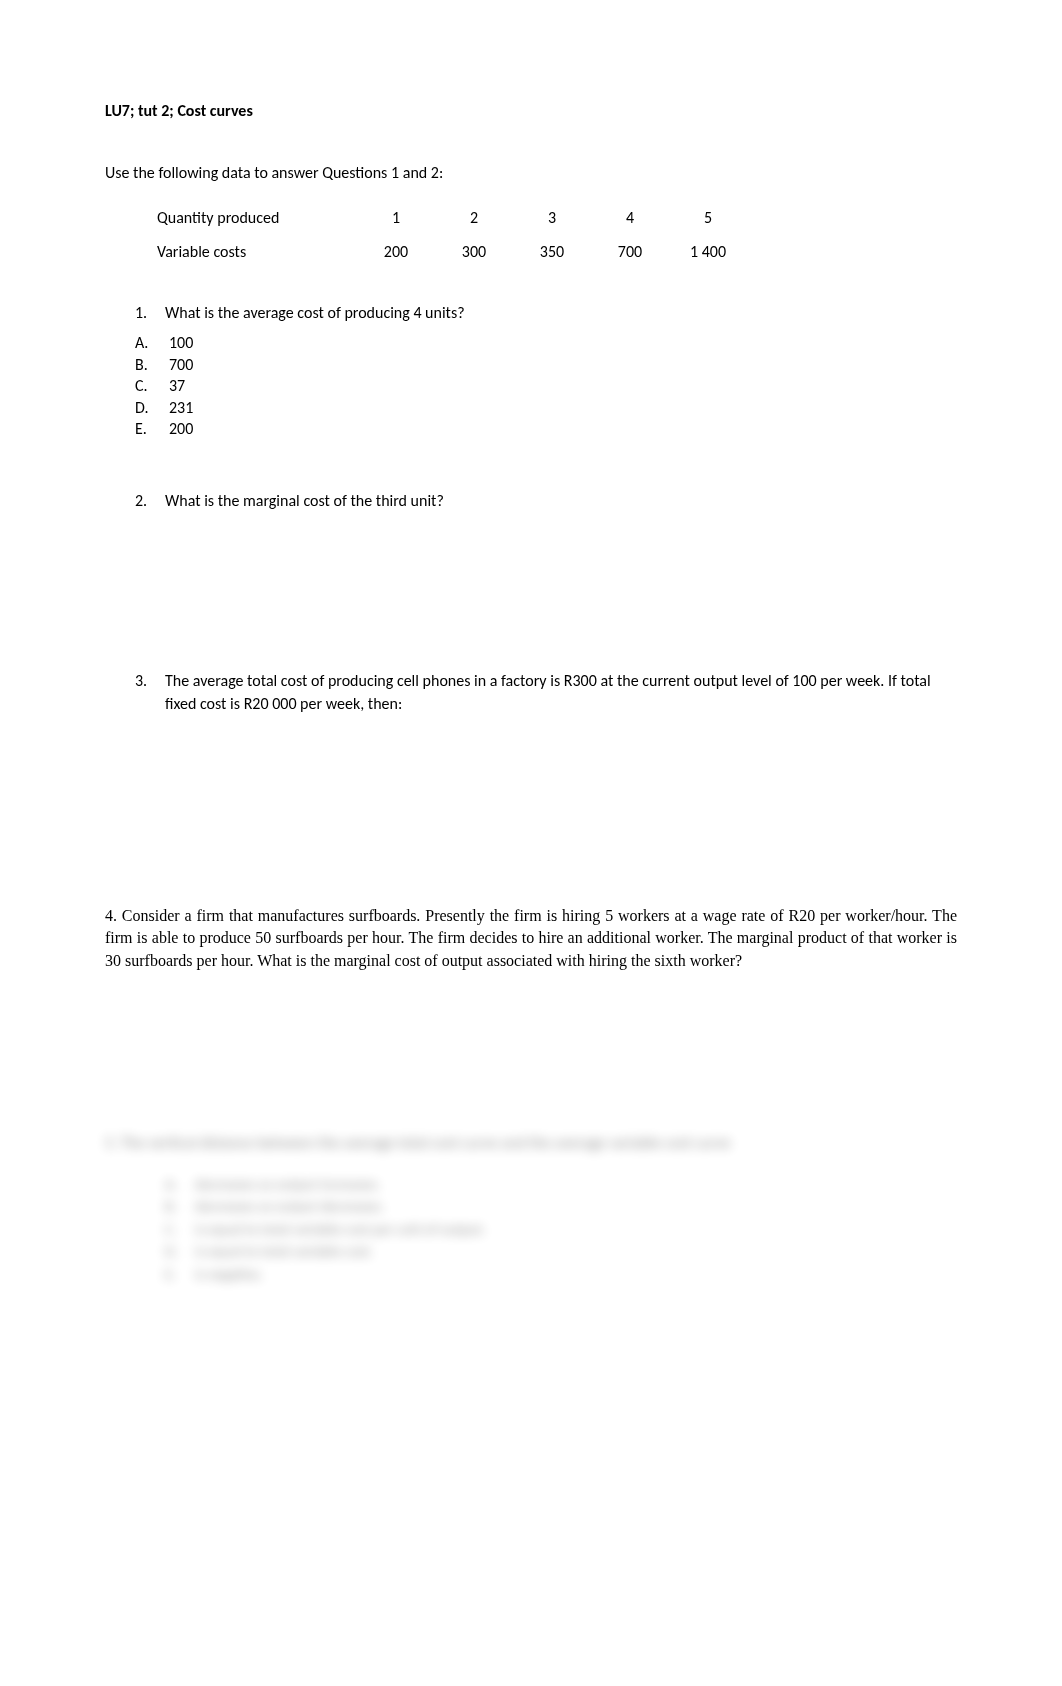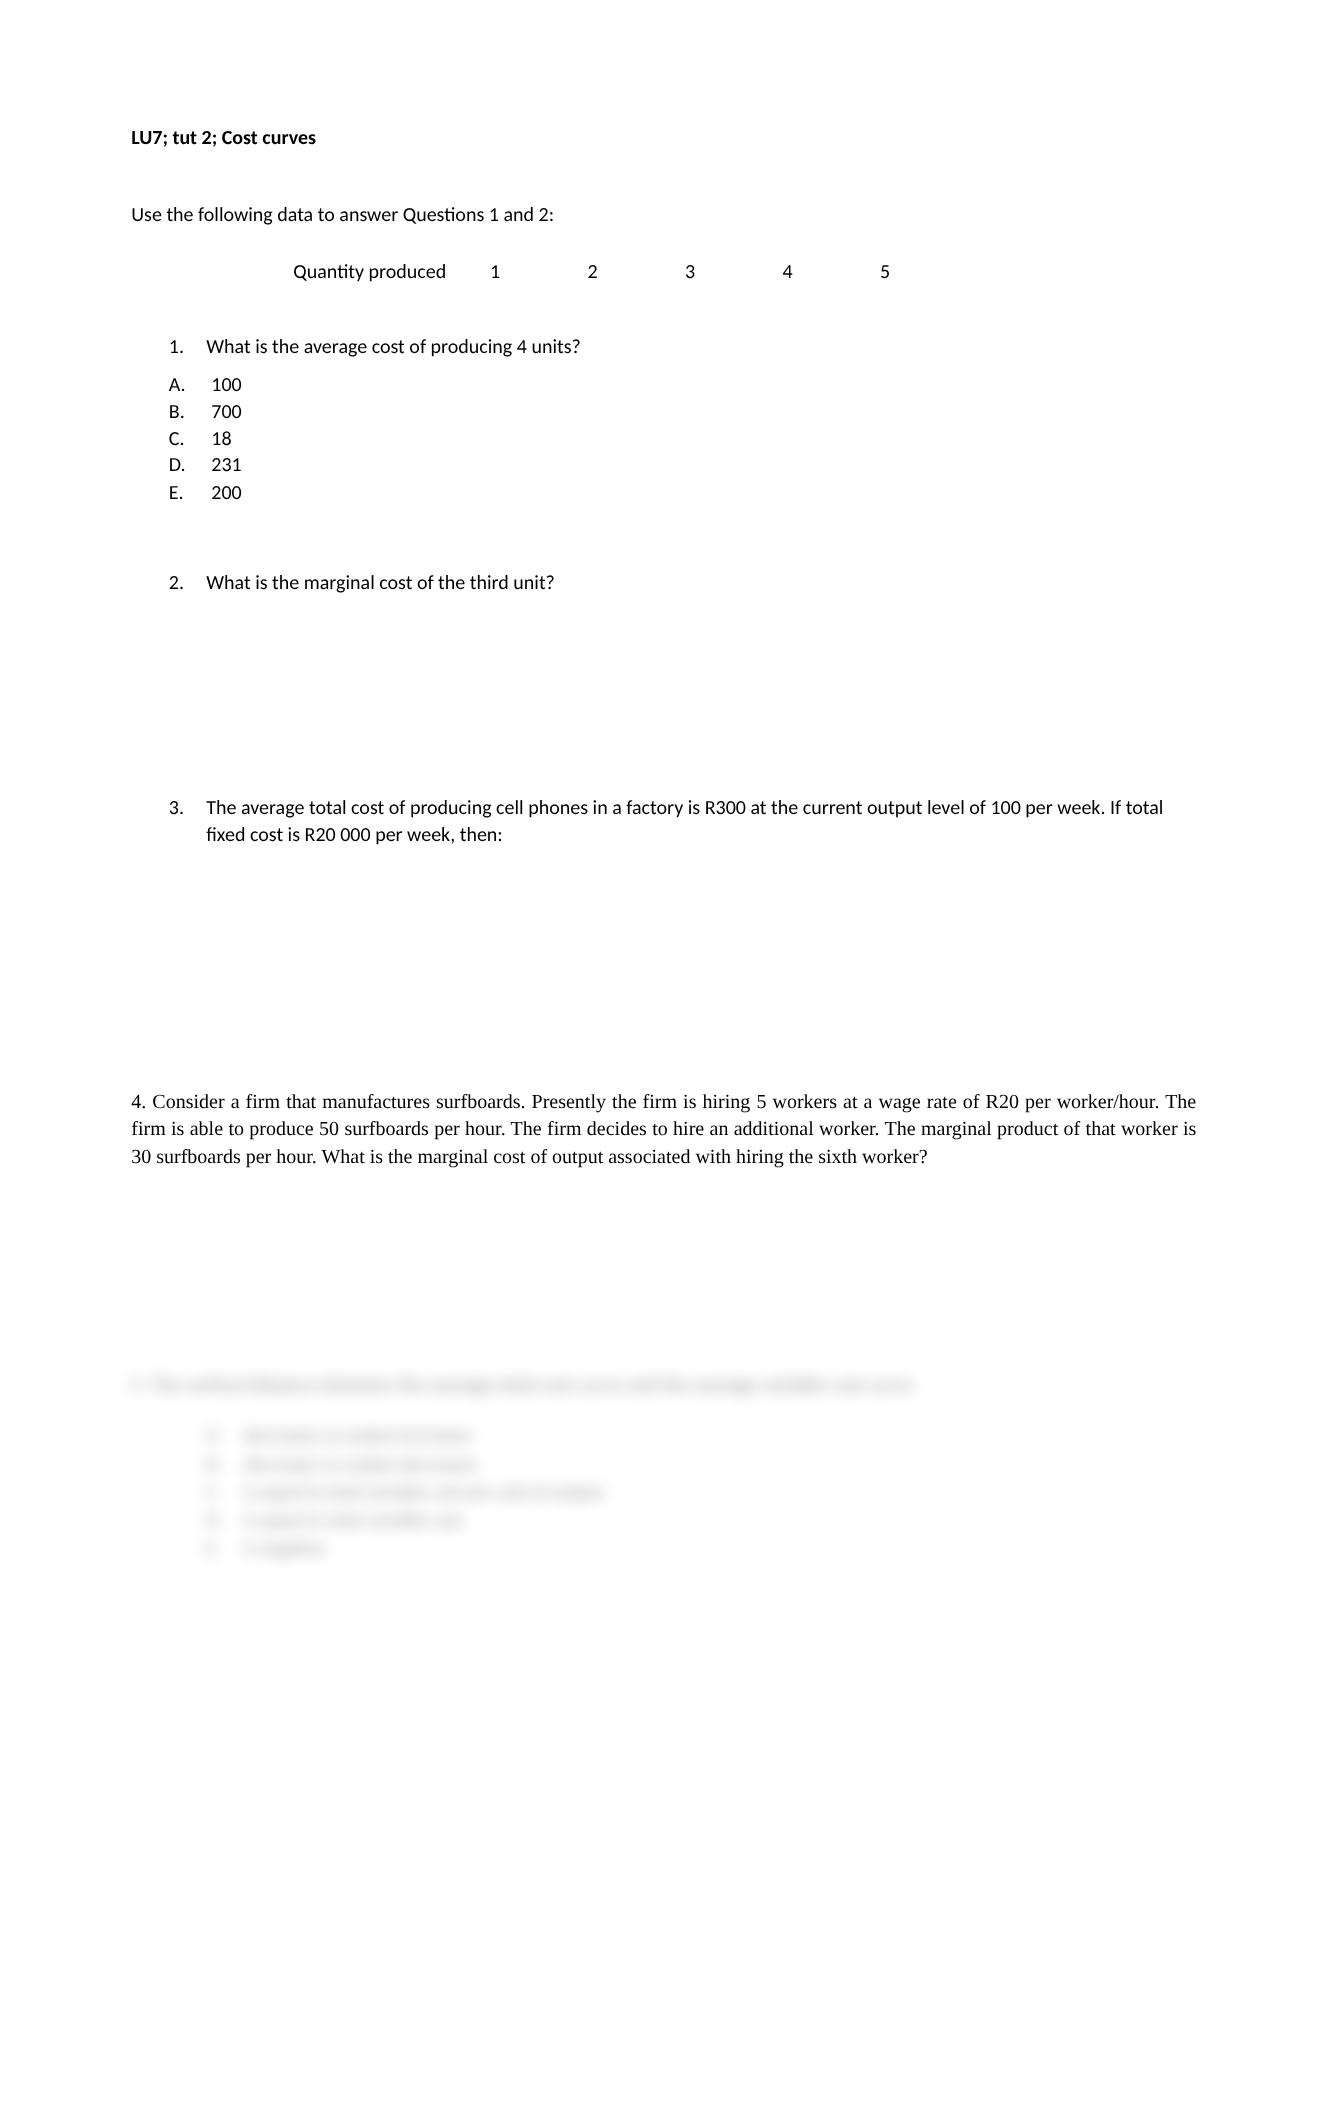--- a/index.html
+++ b/index.html
@@ -32,21 +32,21 @@
       border-collapse: collapse;
       width: 590px;
     }
     .data-table td {
       padding: 6px 0;
       vertical-align: middle;
       font-size: 16px;
     }
     .data-table td.label {
       width: 200px;
-      text-align: right;
+      text-align: left;
     }
     .data-table td.num {
       width: 78px;
       text-align: center;
     }
     .question {
       margin-left: 30px;
       margin-bottom: 8px;
       display: flex;
     }
@@ -119,39 +119,47 @@
 <table class="data-table">
   <tbody>
       <tr>
     <td class="label">Quantity produced</td>
     <td class="num">1</td>
     <td class="num">2</td>
     <td class="num">3</td>
     <td class="num">4</td>
     <td class="num">5</td>
   </tr>
+  <tr>
+    <td class="label">Variable costs</td>
+    <td class="num">200</td>
+    <td class="num">300</td>
+    <td class="num">350</td>
+    <td class="num">700</td>
+    <td class="num">1 400</td>
+  </tr>
 </tbody>
   </table>
 
 <div class="question">
   <span class="qnum">1.</span>
   <span class="qtext">What is the average cost of producing 4 units?</span>
 </div>
 <div class="options">
   <div class="opt">
     <span class="oletter">A.</span>
     <span>100</span>
   </div>
   <div class="opt">
     <span class="oletter">B.</span>
     <span>700</span>
   </div>
   <div class="opt">
     <span class="oletter">C.</span>
-    <span>18</span>
+    <span>37</span>
   </div>
   <div class="opt">
     <span class="oletter">D.</span>
     <span>231</span>
   </div>
   <div class="opt">
     <span class="oletter">E.</span>
     <span>200</span>
   </div>
 </div>

